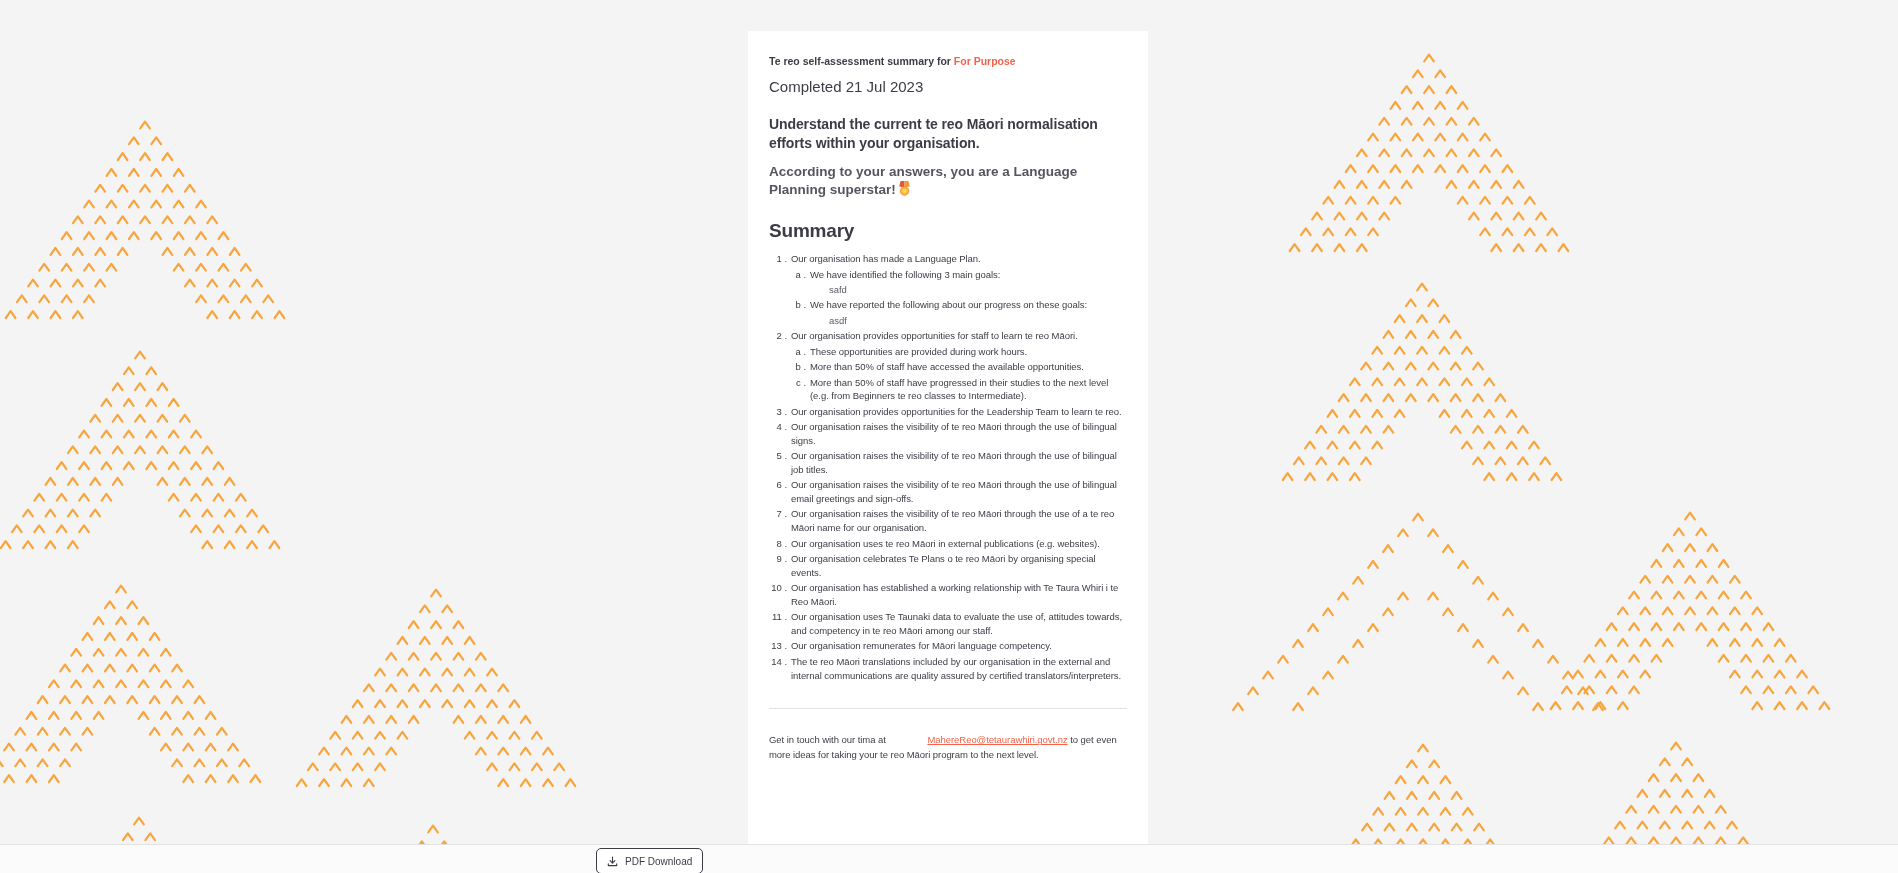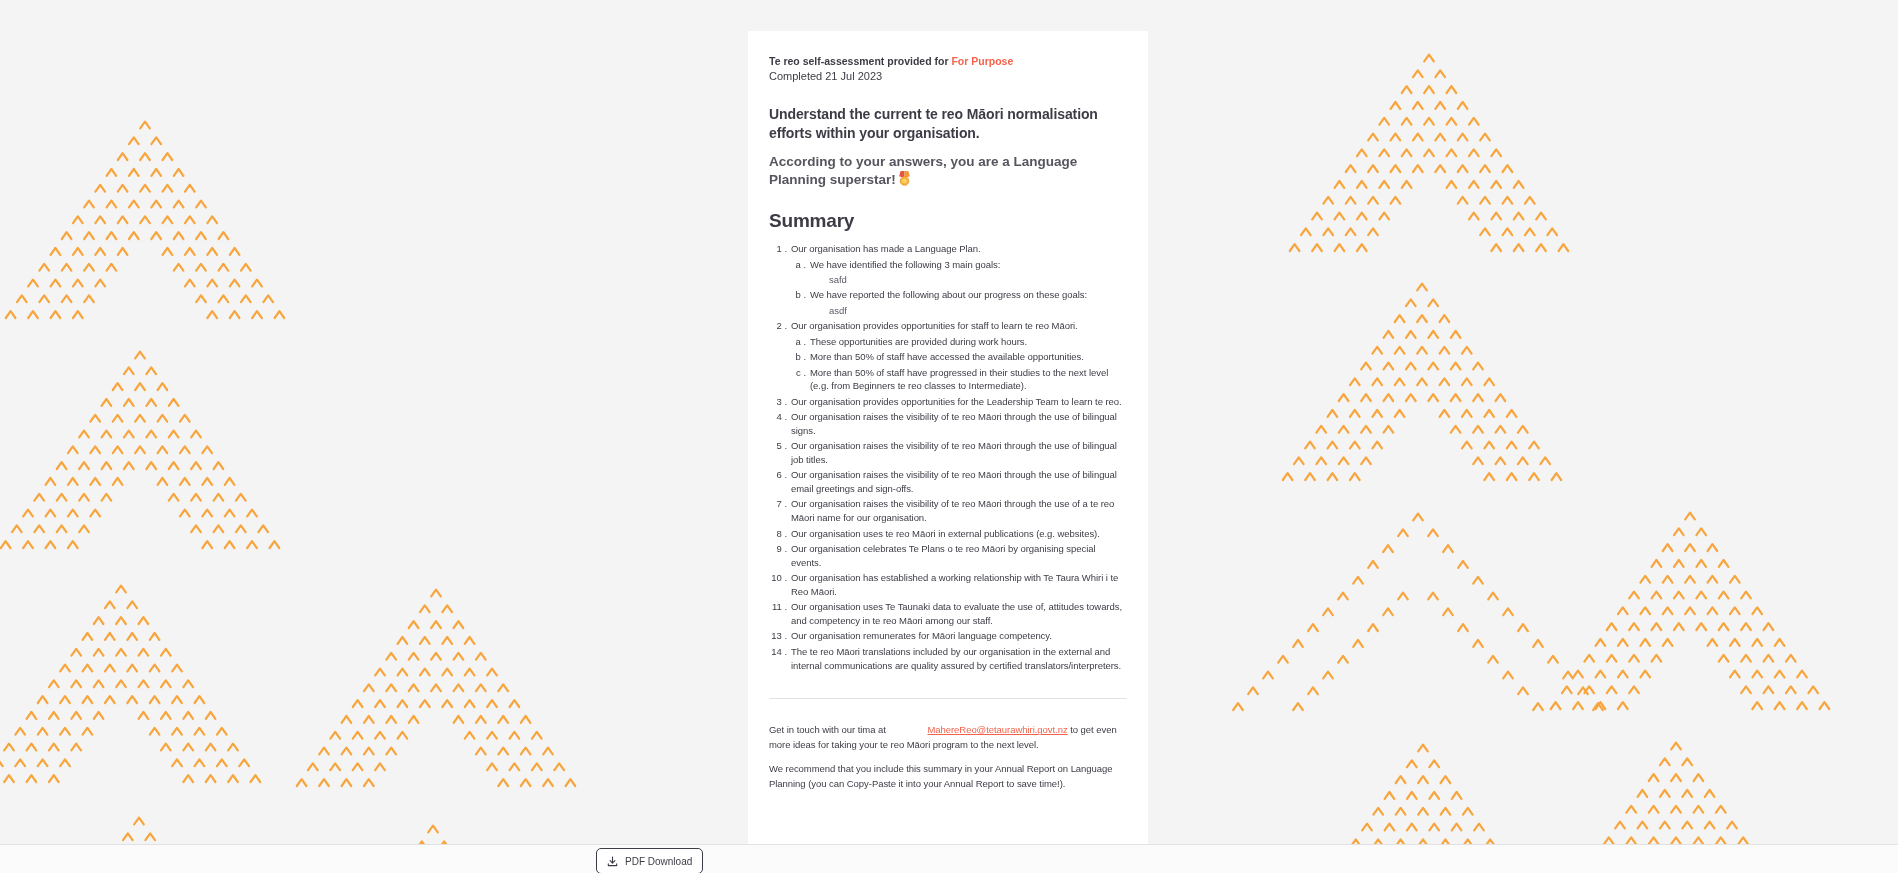--- a/index.html
+++ b/index.html
@@ -20,21 +20,21 @@
     font-family:"Liberation Sans", sans-serif;
     color:var(--ink);
   }
   #pattern{position:absolute;left:0;top:0;z-index:0;}
   .card{
     position:absolute;left:748px;top:31px;width:400px;height:813px;
     background:var(--card);z-index:1;padding:24px 21px;
   }
   .doc-title{margin:0;font-size:10.5px;font-weight:bold;line-height:13px;}
   .doc-title .org{color:var(--coral);}
-  .completed{margin:2px 0 0;font-size:11px;line-height:13px;}
+  .completed{margin:12px 0 0;font-size:15px;line-height:13px;}
   h1.heading{
     margin:22px 0 0;font-size:14px;line-height:18.5px;font-weight:bold;
     letter-spacing:-0.1px;max-width:360px;
   }
   .subtitle{
     margin:11px 0 0;font-size:13.5px;line-height:18px;color:var(--muted);
     max-width:330px;font-weight:bold;
   }
   .medal{vertical-align:-2px;margin-left:2px;}
   h2.summary-title{margin:21px 0 4px;font-size:19px;line-height:22px;font-weight:bold;letter-spacing:-0.2px;}
@@ -942,21 +942,21 @@
     <path d="M1308.2 694.2 L1313.0 687.4 L1317.8 694.2" stroke="#f7a53c" stroke-width="2.2" fill="none" stroke-linecap="round" stroke-linejoin="round"></path>
     <path d="M1518.2 694.2 L1523.0 687.4 L1527.8 694.2" stroke="#f7a53c" stroke-width="2.2" fill="none" stroke-linecap="round" stroke-linejoin="round"></path>
     <path d="M1578.2 694.2 L1583.0 687.4 L1587.8 694.2" stroke="#f7a53c" stroke-width="2.2" fill="none" stroke-linecap="round" stroke-linejoin="round"></path>
     <path d="M1233.2 710.0 L1238.0 703.2 L1242.8 710.0" stroke="#f7a53c" stroke-width="2.2" fill="none" stroke-linecap="round" stroke-linejoin="round"></path>
     <path d="M1293.2 710.0 L1298.0 703.2 L1302.8 710.0" stroke="#f7a53c" stroke-width="2.2" fill="none" stroke-linecap="round" stroke-linejoin="round"></path>
     <path d="M1533.2 710.0 L1538.0 703.2 L1542.8 710.0" stroke="#f7a53c" stroke-width="2.2" fill="none" stroke-linecap="round" stroke-linejoin="round"></path>
     <path d="M1593.2 710.0 L1598.0 703.2 L1602.8 710.0" stroke="#f7a53c" stroke-width="2.2" fill="none" stroke-linecap="round" stroke-linejoin="round"></path>
   </svg>
 
 <main class="card">
-  <p class="doc-title"><span>Te reo self-assessment provided for </span><span class="org">For Purpose</span></p>
+  <p class="doc-title"><span>Te reo self-assessment summary for </span><span class="org">For Purpose</span></p>
   <p class="completed">Completed 21 Jul 2023</p>
 
   <h1 class="heading">Understand the current te reo Māori normalisation efforts within your organisation.</h1>
 
   <p class="subtitle"><span>According to your answers, you are a Language Planning superstar!</span><svg class="medal" width="13" height="15" viewBox="0 0 13 15">
         <polygon points="2.6,0 6.5,0 6.5,7.2 1.2,5.2" fill="#e8553f"></polygon>
         <polygon points="10.4,0 6.5,0 6.5,7.2 11.8,5.2" fill="#f2983c"></polygon>
         <circle cx="6.5" cy="10" r="4.3" fill="#f7b733" stroke="#e8912c" stroke-width="0.8"></circle>
         <circle cx="6.5" cy="10" r="2.3" fill="#fbd06d"></circle>
       </svg></p>
@@ -1064,21 +1064,20 @@
           <span class="num">14 .</span>
           <span class="itm-text">The te reo Māori translations included by our organisation in the external and internal communications are quality assured by certified translators/interpreters.</span>
         </div>
       </li>
     </ol>
 
   <hr class="divider">
 
   <p class="contact body-text"><span>Get in touch with our tima at </span><a>MahereReo@tetaurawhiri.govt.nz</a><span> to get even more ideas for taking your te reo Māori program to the next level.</span></p>
 
-  <p class="recommend body-text">We recommend that you include this summary in your Annual Report on Language Planning (you can Copy-Paste it into your Annual Report to save time!).</p>
 </main>
 
 <footer class="page-footer">
   <button class="pdf-btn">
     <svg width="11" height="11" viewBox="0 0 11 11" fill="none">
         <path d="M5.5 1.1 V6.8 M3.1 4.6 L5.5 7.1 L7.9 4.6 M1.3 7.9 V9.6 H9.7 V7.9" stroke="#3d3c46" stroke-width="1.1" stroke-linecap="round" stroke-linejoin="round"></path>
       </svg>
     <span>PDF Download</span>
   </button>
 </footer>

